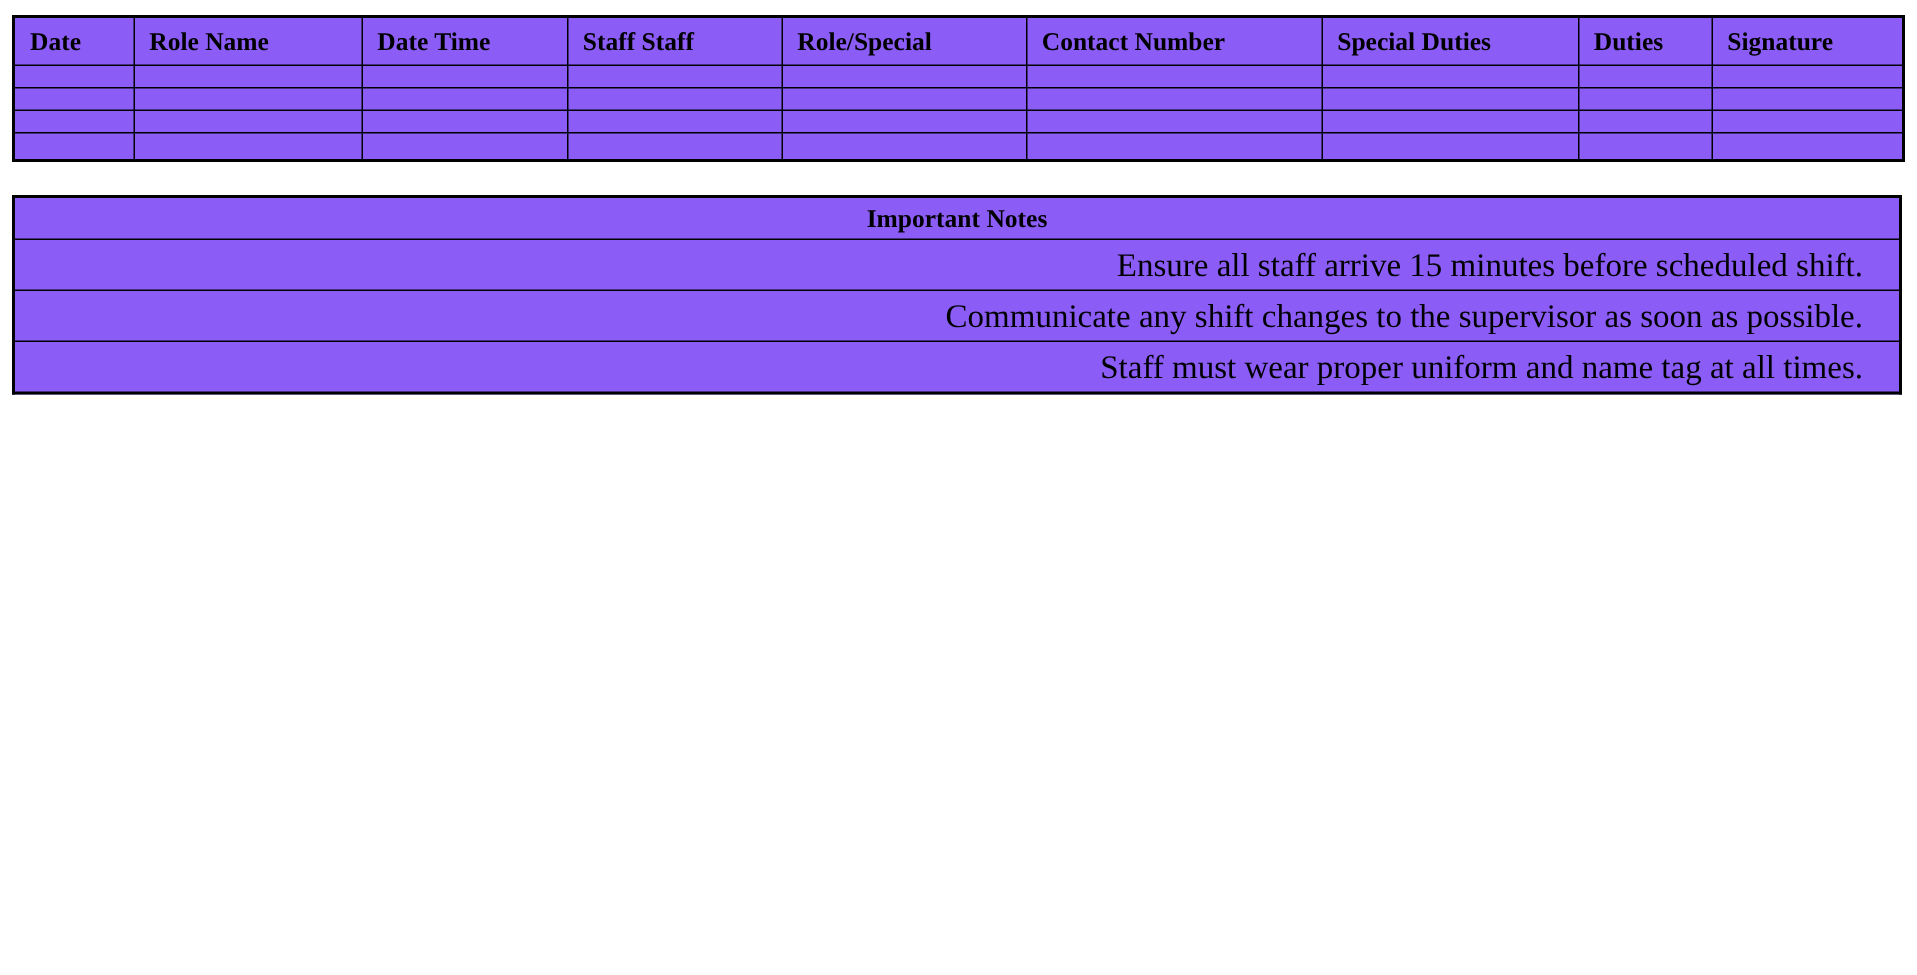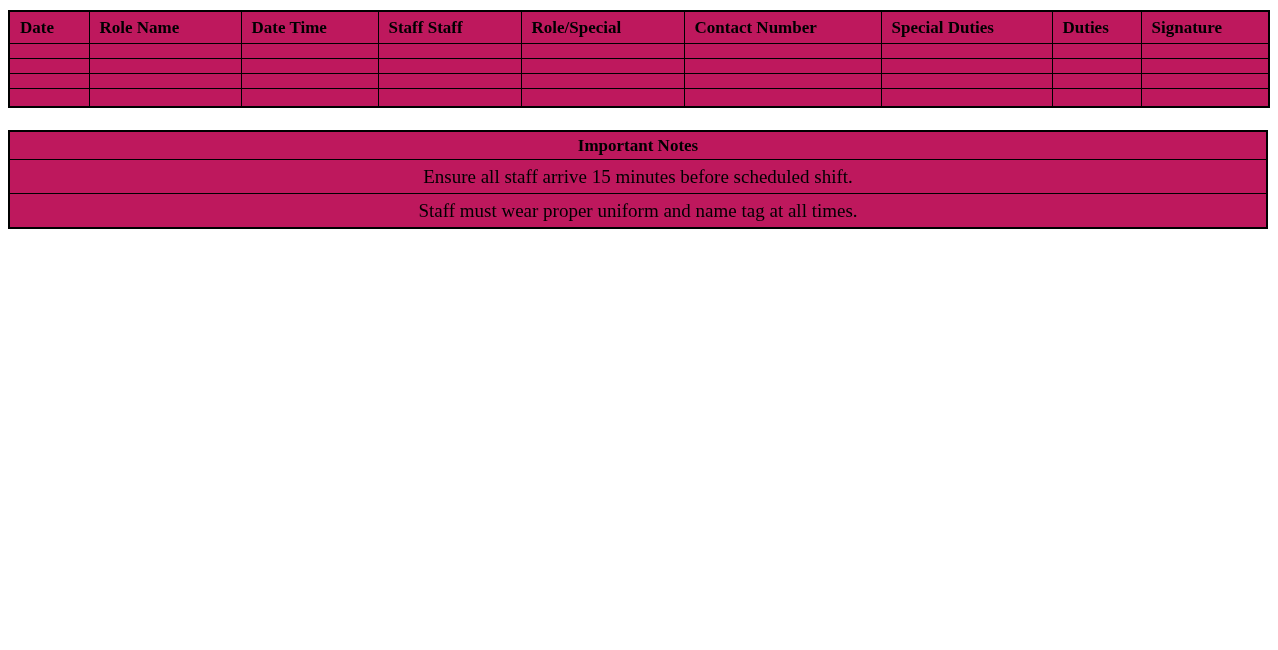--- a/index.html
+++ b/index.html
@@ -18,21 +18,21 @@
   .page {
     position: absolute;
     top: 10px;
     left: 8px;
     width: 1260px;
   }
   table {
     border-collapse: collapse;
     table-layout: fixed;
     width: 1260px;
-    background: #be185d;
+    background: #8b5cf6;
   }
   table.schedule {
     border: 2px solid #000000;
   }
   table.notes {
     border: 2px solid #000000;
     margin-top: 22px;
   }
   .schedule th {
     border: 1px solid #000000;
@@ -58,24 +58,24 @@
     border: 1px solid #000000;
     font-size: 17px;
     font-weight: bold;
     text-align: center;
     vertical-align: middle;
     padding: 0 10px;
     height: 27px;
   }
   .notes td {
     border: 1px solid #000000;
-    font-size: 19px;
-    text-align: center;
+    font-size: 22px;
+    text-align: right;
     vertical-align: middle;
-    padding: 0 10px;
+    padding: 0 24px;
     height: 33px;
   }
 </style>
 </head>
 <body>
 
 <div class="page">
 
   <table class="schedule">
     <colgroup>
@@ -150,18 +150,21 @@
 
   <table class="notes">
     <tbody>
         <tr>
       <th>Important Notes</th>
     </tr>
     <tr>
       <td>Ensure all staff arrive 15 minutes before scheduled shift.</td>
     </tr>
     <tr>
+      <td>Communicate any shift changes to the supervisor as soon as possible.</td>
+    </tr>
+    <tr>
       <td>Staff must wear proper uniform and name tag at all times.</td>
     </tr>
   </tbody>
     </table>
 
 </div>
 
 </body></html>

